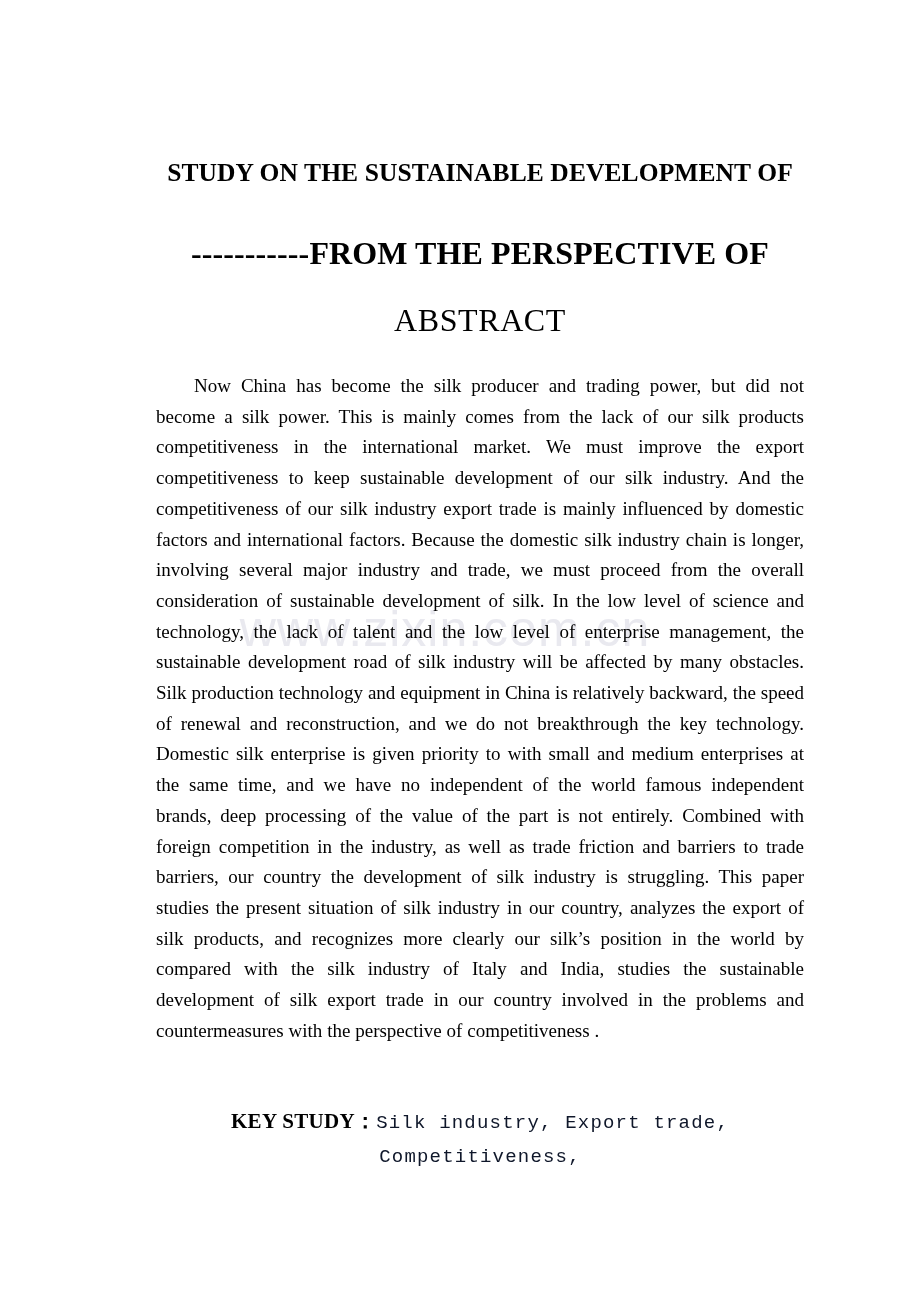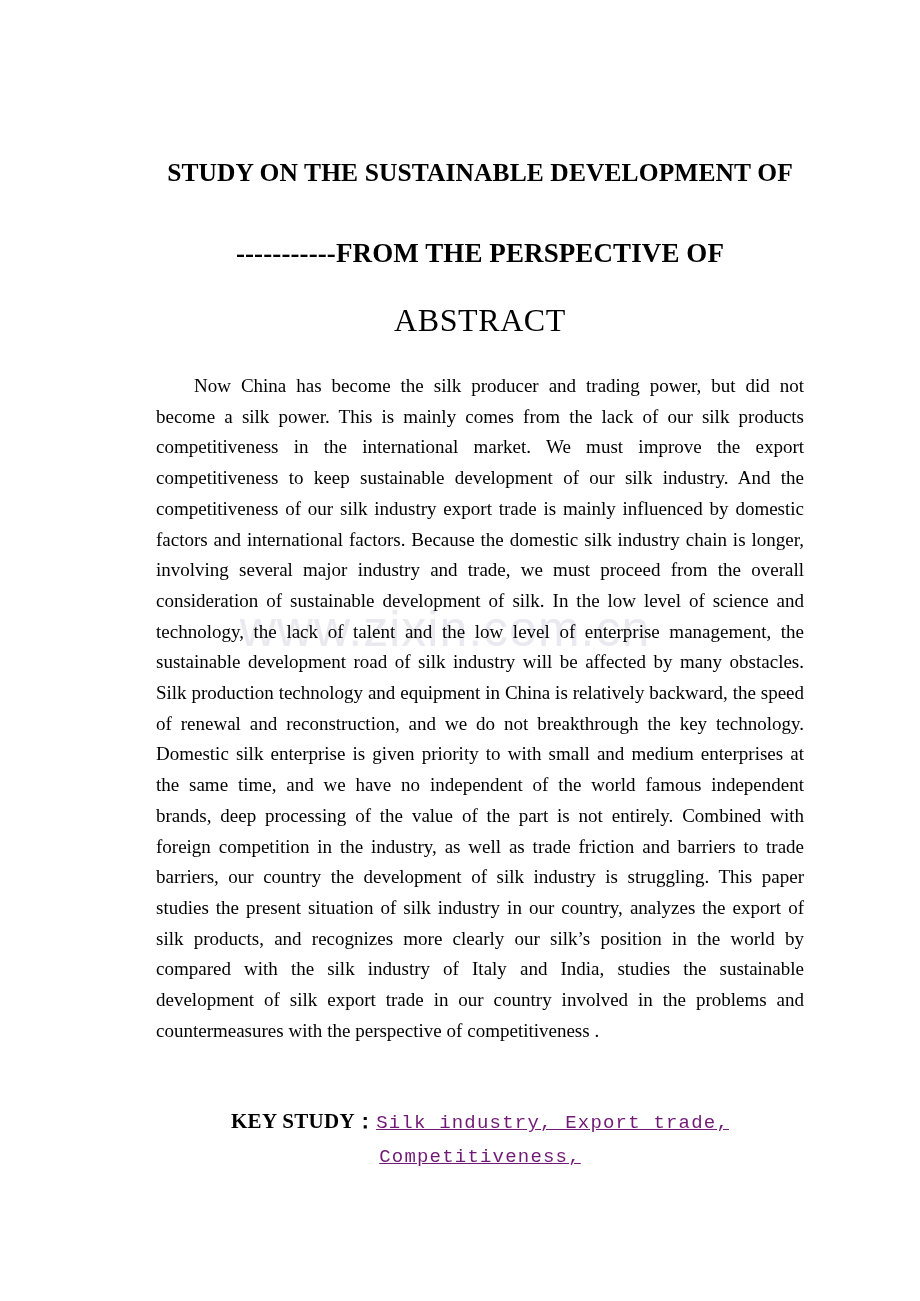--- a/index.html
+++ b/index.html
@@ -59,21 +59,21 @@
     padding: 147px 8px 0 8px;
     font-size: 25.5px;
     font-weight: bold;
     line-height: 36px;
     text-align: center;
     letter-spacing: 0.1px;
   }
   .doc-subtitle {
     margin: 0;
     padding: 36px 22px 0 22px;
-    font-size: 27px;
+    font-size: 32px;
     font-weight: bold;
     line-height: 36px;
     text-align: center;
     letter-spacing: 0.1px;
   }
 
   .abstract-heading {
     margin: 0;
     padding: 32px 0 0 0;
     font-size: 32px;
@@ -109,22 +109,21 @@
     font-family: "Liberation Serif", "DejaVu Serif", serif;
     font-size: 21px;
     font-weight: bold;
     letter-spacing: 0.3px;
   }
   .kw-values {
     font-family: "Liberation Mono", "DejaVu Sans Mono", monospace;
     font-size: 19px;
     font-weight: 400;
     letter-spacing: 1.2px;
-    color: #701a75;
-    text-decoration: underline;
+    color: #0f172a;
   }
 </style>
 </head>
 <body>
 
 <div class="page">
 
   <div class="watermark">www.zixin.com.cn</div>
 
   <div class="content">

